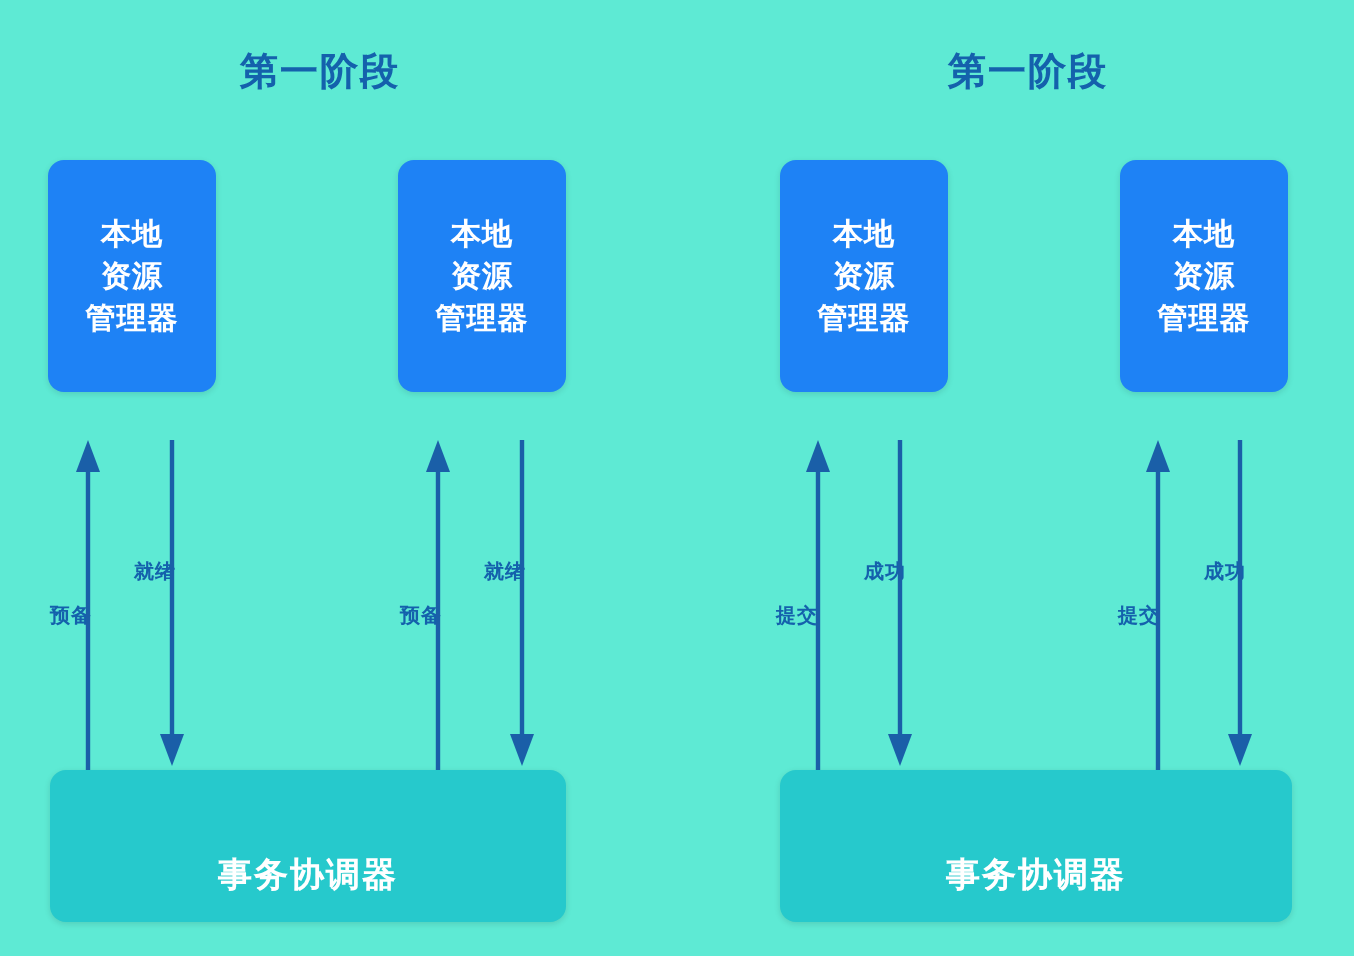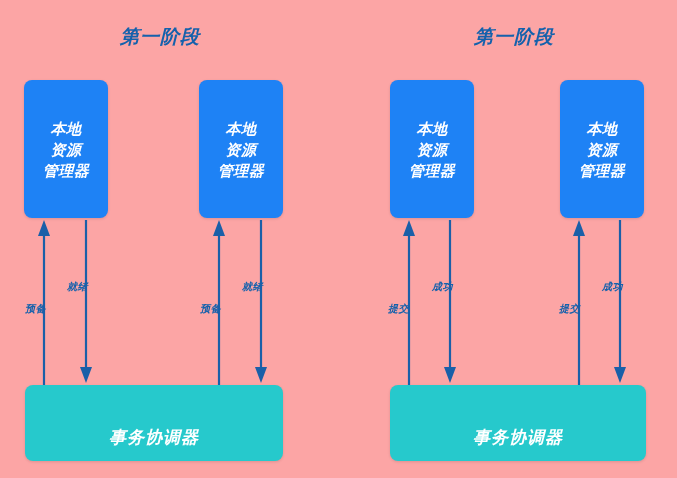--- a/index.html
+++ b/index.html
@@ -8,38 +8,37 @@
     padding: 0;
     background: #ffffff;
   }
   body {
     font-family: "Liberation Sans", "DejaVu Sans", sans-serif;
   }
   #canvas {
     position: relative;
     width: 677px;
     height: 478px;
-    background: #fca5a5;
+    background: #5eead4;
     overflow: hidden;
-    font-style: italic;
   }
   .phase-title {
     position: absolute;
     font-size: 19px;
     font-weight: bold;
     color: #1461ac;
     letter-spacing: 1px;
     white-space: nowrap;
     text-align: center;
     line-height: 22px;
   }
   .rm-box {
     position: absolute;
     width: 84px;
-    height: 138px;
+    height: 116px;
     border-radius: 8px;
     background: #1e82f5;
     box-shadow: 0 1px 3px rgba(0,0,0,0.12);
     display: flex;
     align-items: center;
     justify-content: center;
   }
   .rm-label {
     color: #ffffff;
     font-size: 15px;

